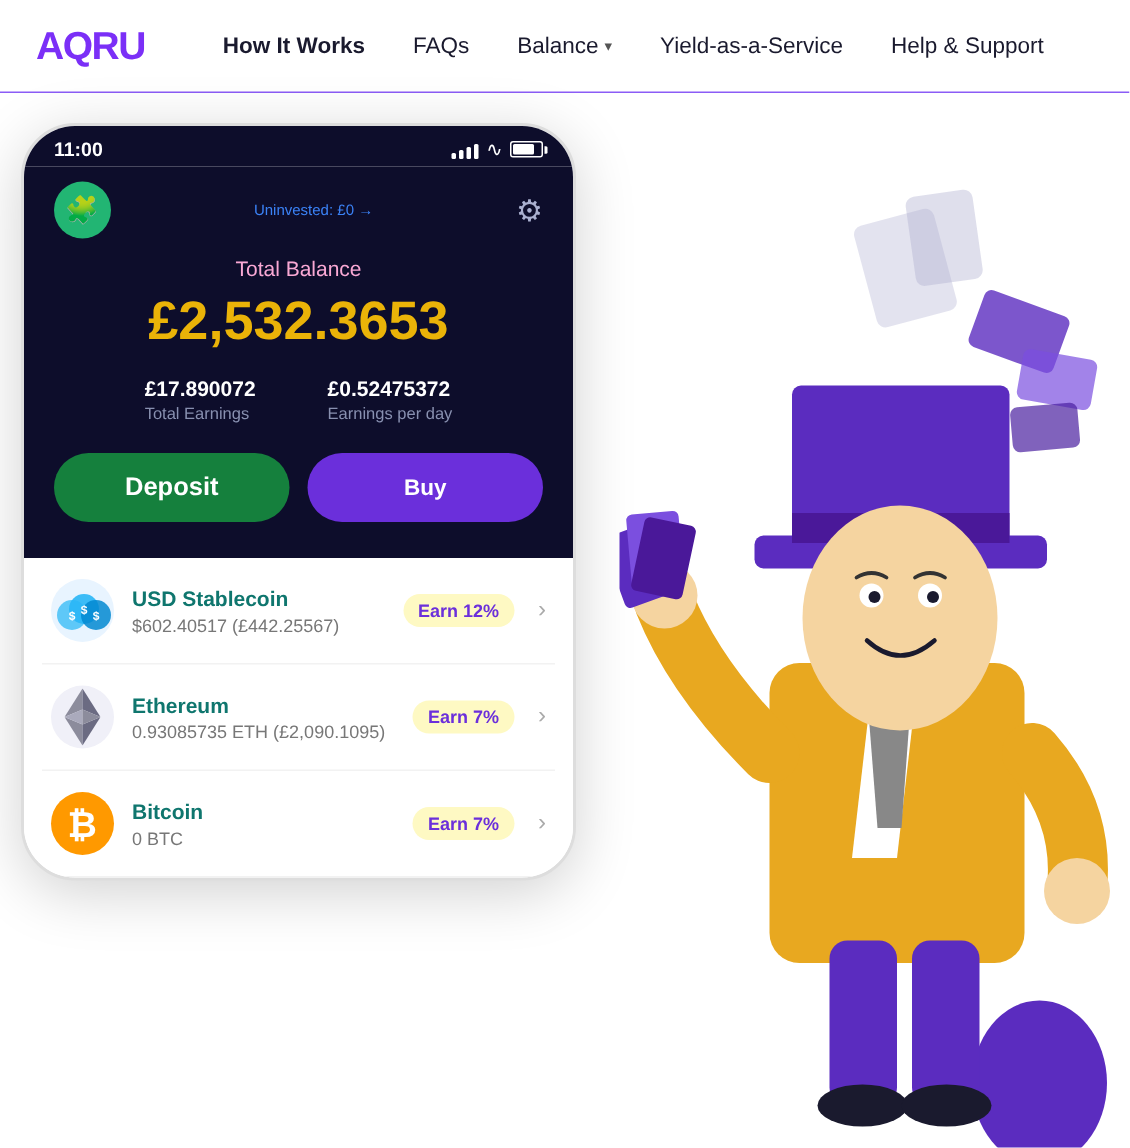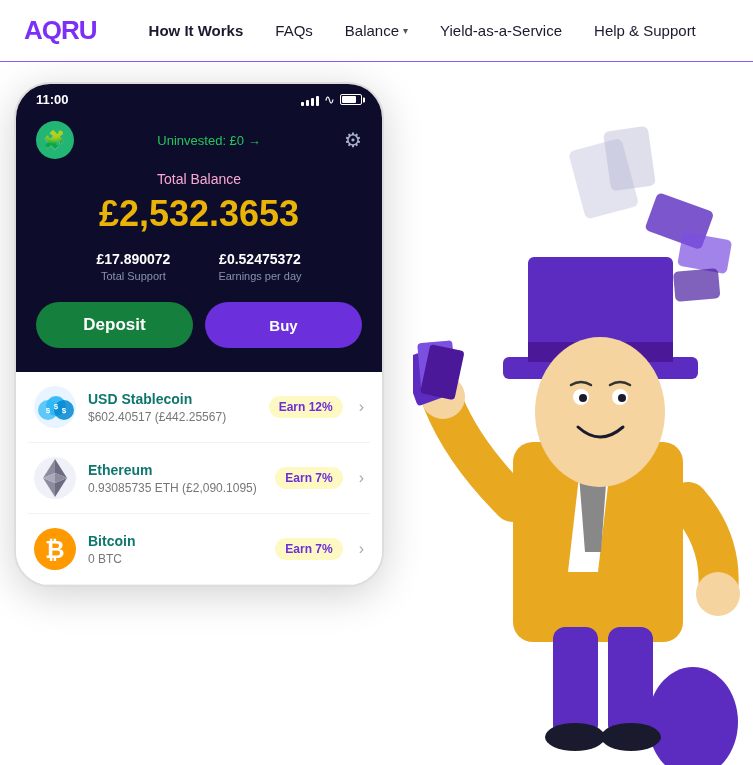--- a/index.html
+++ b/index.html
@@ -149,22 +149,22 @@
       width: 38px;
       height: 38px;
       border-radius: 50%;
       background: #22b573;
       display: flex;
       align-items: center;
       justify-content: center;
       font-size: 18px;
     }
     .uninvested {
-      color: #22c55e;
-      font-size: 13px;
+      color: #3b82f6;
+      font-size: 10px;
       display: flex;
       align-items: center;
       gap: 4px;
     }
     .settings-icon {
       color: #aab0d0;
       font-size: 20px;
     }
     .total-balance-label {
       color: #f9a8d4;
@@ -175,21 +175,21 @@
       color: #eab308;
       font-size: 36px;
       font-weight: 700;
       margin-bottom: 16px;
     }
     .earnings-row {
       display: flex;
       gap: 48px;
       margin-bottom: 20px;
     }
-    .earning-block { text-align: center; }
+    .earning-block { text-align: left; }
     .earning-amount {
       color: #fff;
       font-size: 14px;
       font-weight: 600;
       margin-bottom: 3px;
     }
     .earning-label {
       color: #8890b0;
       font-size: 11px;
     }
@@ -328,21 +328,21 @@
           <div class="uninvested">Uninvested: £0 →</div>
           <span class="settings-icon">⚙</span>
         </div>
 
         <div class="total-balance-label">Total Balance</div>
         <div class="total-balance-amount">£2,532.3653</div>
 
         <div class="earnings-row">
           <div class="earning-block">
             <div class="earning-amount">£17.890072</div>
-            <div class="earning-label">Total Support</div>
+            <div class="earning-label">Total Earnings</div>
           </div>
           <div class="earning-block">
             <div class="earning-amount">£0.52475372</div>
             <div class="earning-label">Earnings per day</div>
           </div>
         </div>
 
         <div class="action-buttons">
           <button class="btn-deposit">Deposit</button>
           <button class="btn-buy">Buy</button>

